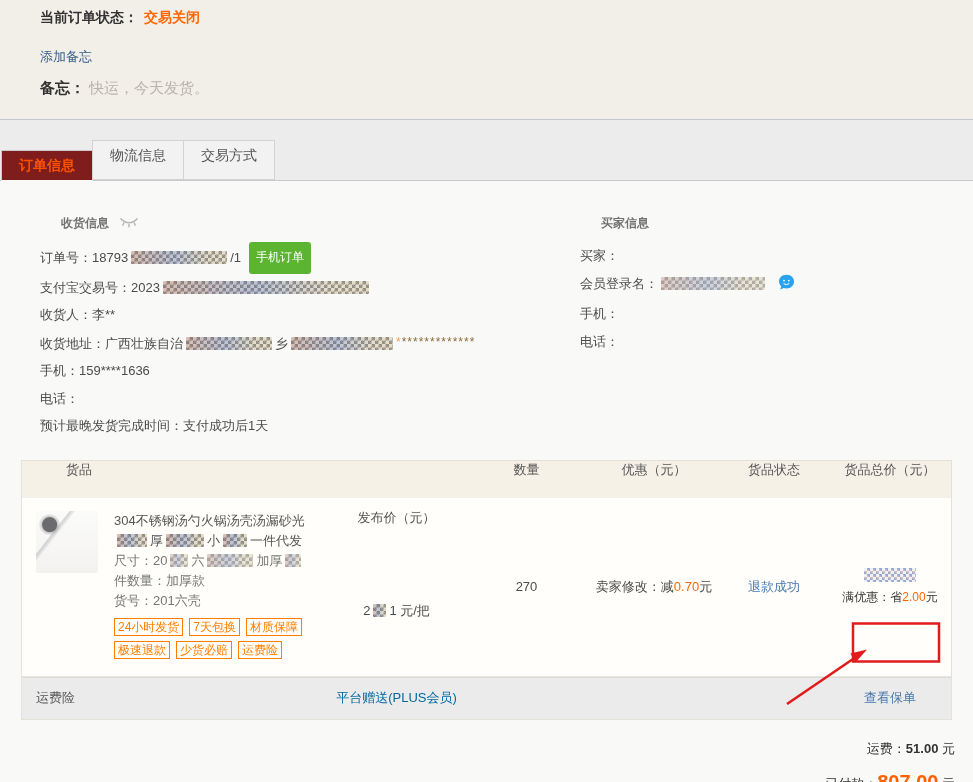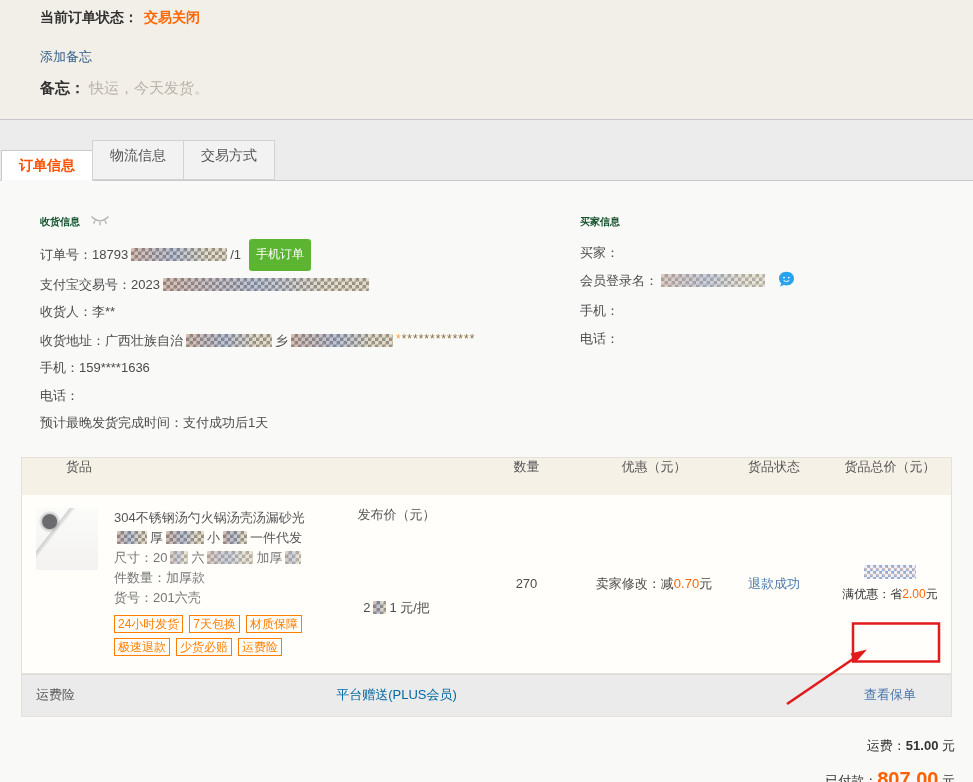--- a/index.html
+++ b/index.html
@@ -12,27 +12,27 @@
   .status-line { padding-top:9px; font-size:14px; font-weight:bold; color:#333; }
   .status-value { color:#ff6600; margin-left:6px; }
   .memo-link { display:inline-block; margin-top:21px; color:#38608c; text-decoration:none; font-size:13px; cursor:pointer; }
   .memo-line { margin-top:13px; font-size:15px; }
   .memo-label { font-weight:bold; color:#333; }
   .memo-value { color:#b9b3a9; margin-left:4px; }
 
   
   .tab-band { height:61px; background:#ececec; border-bottom:1px solid #c9c9c9; display:flex; align-items:flex-end; padding-left:1px; }
   .tab { height:40px; line-height:29px; padding:0 17px; font-size:14px; color:#555; background:#f2f2f2; border:1px solid #d2d2d2; margin-right:-1px; cursor:pointer; }
-  .tab.active { background:#ffffff; border-color:#c9c9c9; border-bottom:1px solid #f9f9f8; margin-bottom:-1px; height:31px; color:#ff5000; font-weight:bold; }
+  .tab.active { background:#7f1d1d; border-color:#c9c9c9; border-bottom:1px solid #f9f9f8; margin-bottom:-1px; height:31px; color:#ff5000; font-weight:bold; }
 
   
   .info-wrap { display:flex; padding:34px 0 0 40px; }
   .info-col-left { width:540px; }
   .info-col-right { width:360px; }
-  .sec-title { font-size:10px; font-weight:bold; color:#14532d; margin-bottom:10px; }
+  .sec-title { font-size:12px; font-weight:bold; color:#737373; margin-bottom:10px;margin-left:21px; }
   .sec-title .eye { vertical-align:-1px; margin-left:10px; cursor:pointer; }
   .info-row { line-height:27.5px; color:#4c4c4c; white-space:nowrap; }
   .stars { color:#8a6d3b; font-size:12px; letter-spacing:1px; vertical-align:2px; }
   .star-dot { color:#f0a14a; }
 
   
   .mz { display:inline-block; height:13px; vertical-align:-2px; margin:0 3px; border-radius:1px;
     background-color:#efeeec;
     background-image:
       linear-gradient(45deg, rgba(70,70,75,.50) 25%, transparent 25%, transparent 75%, rgba(70,70,75,.50) 75%),

